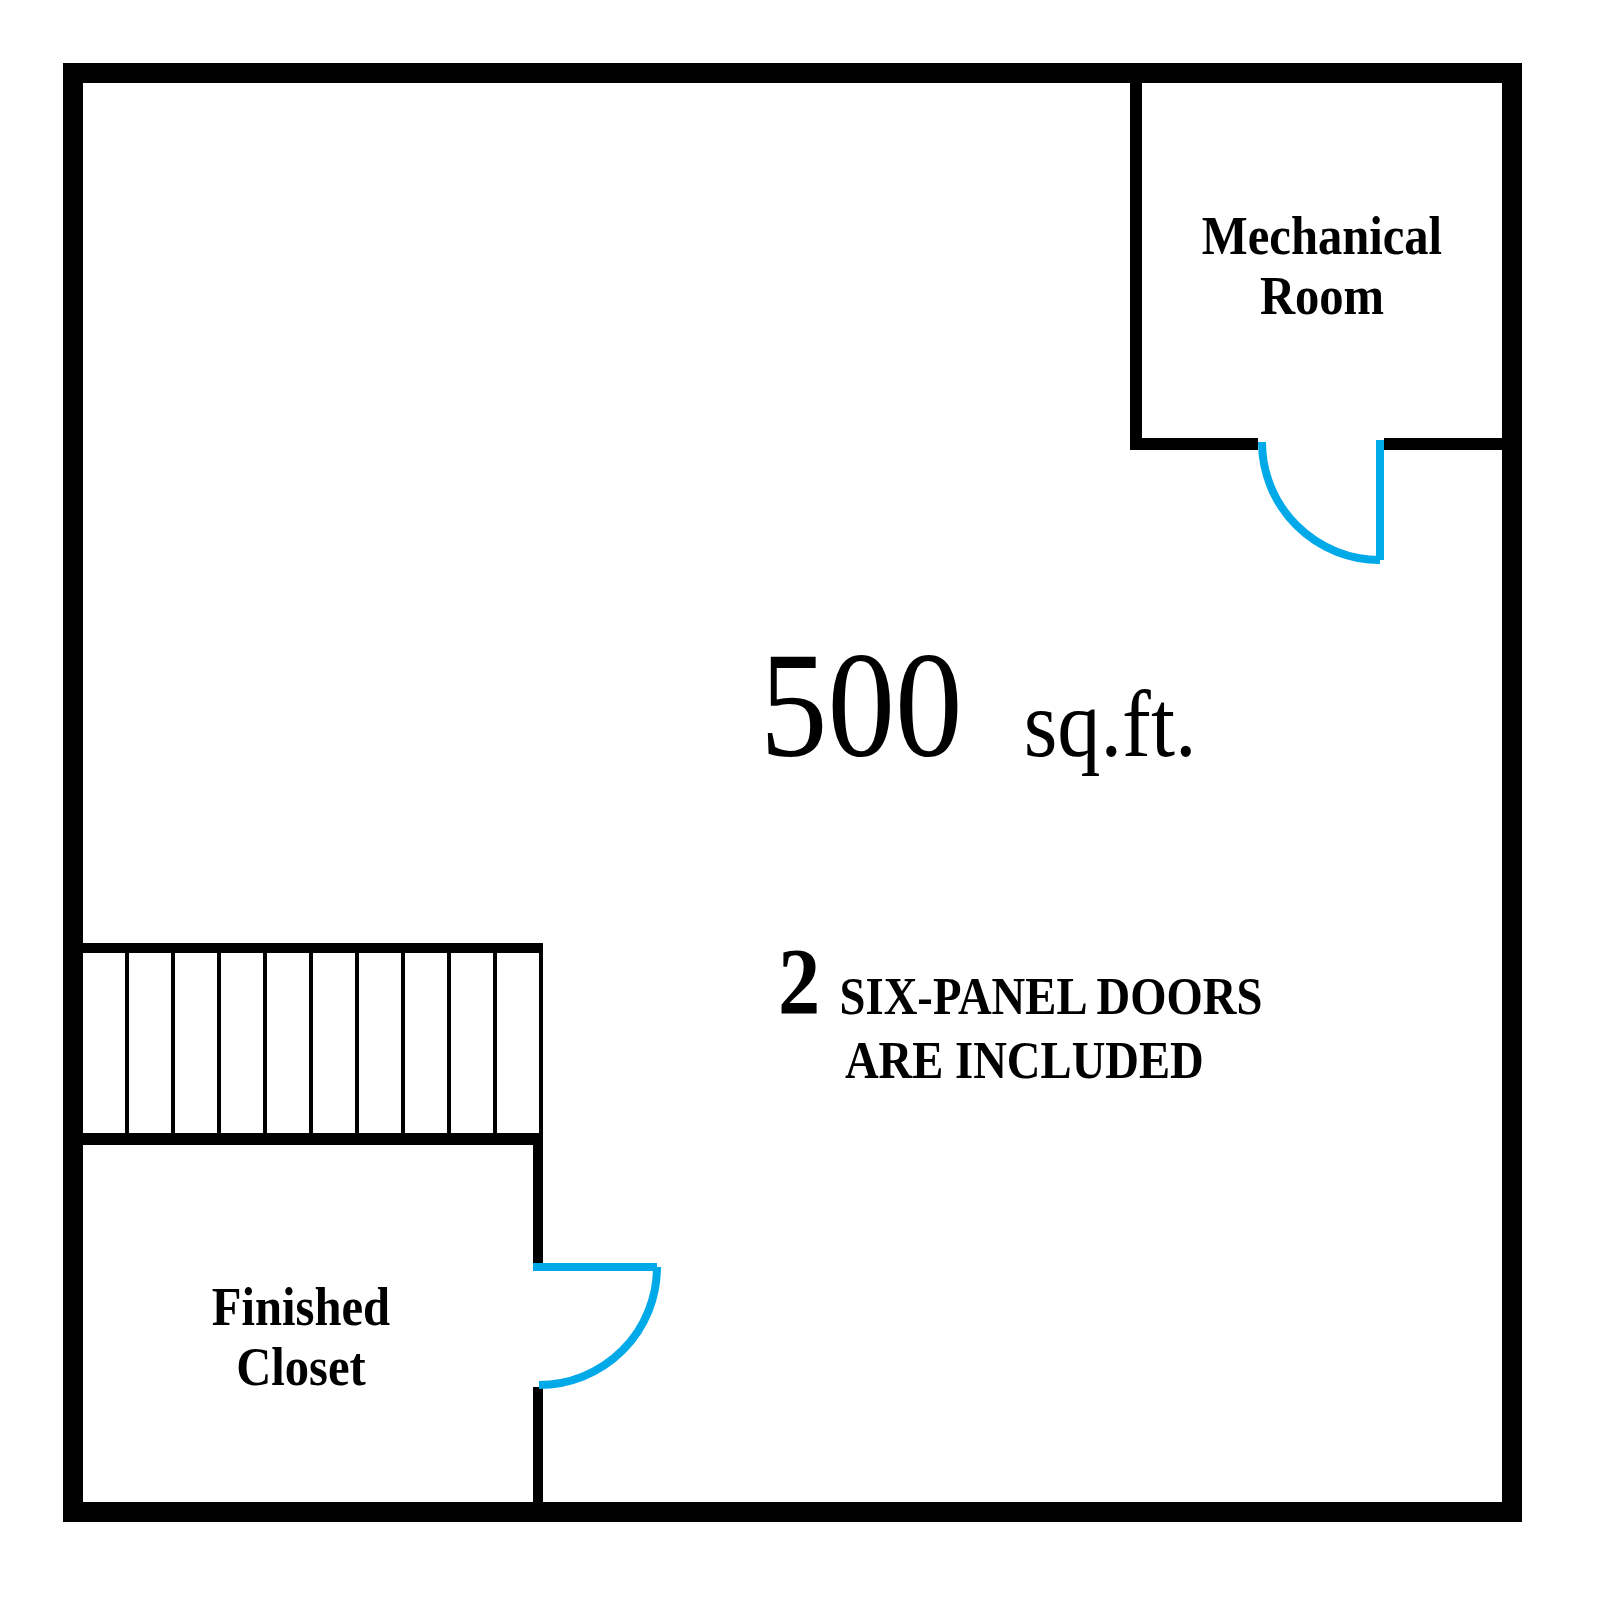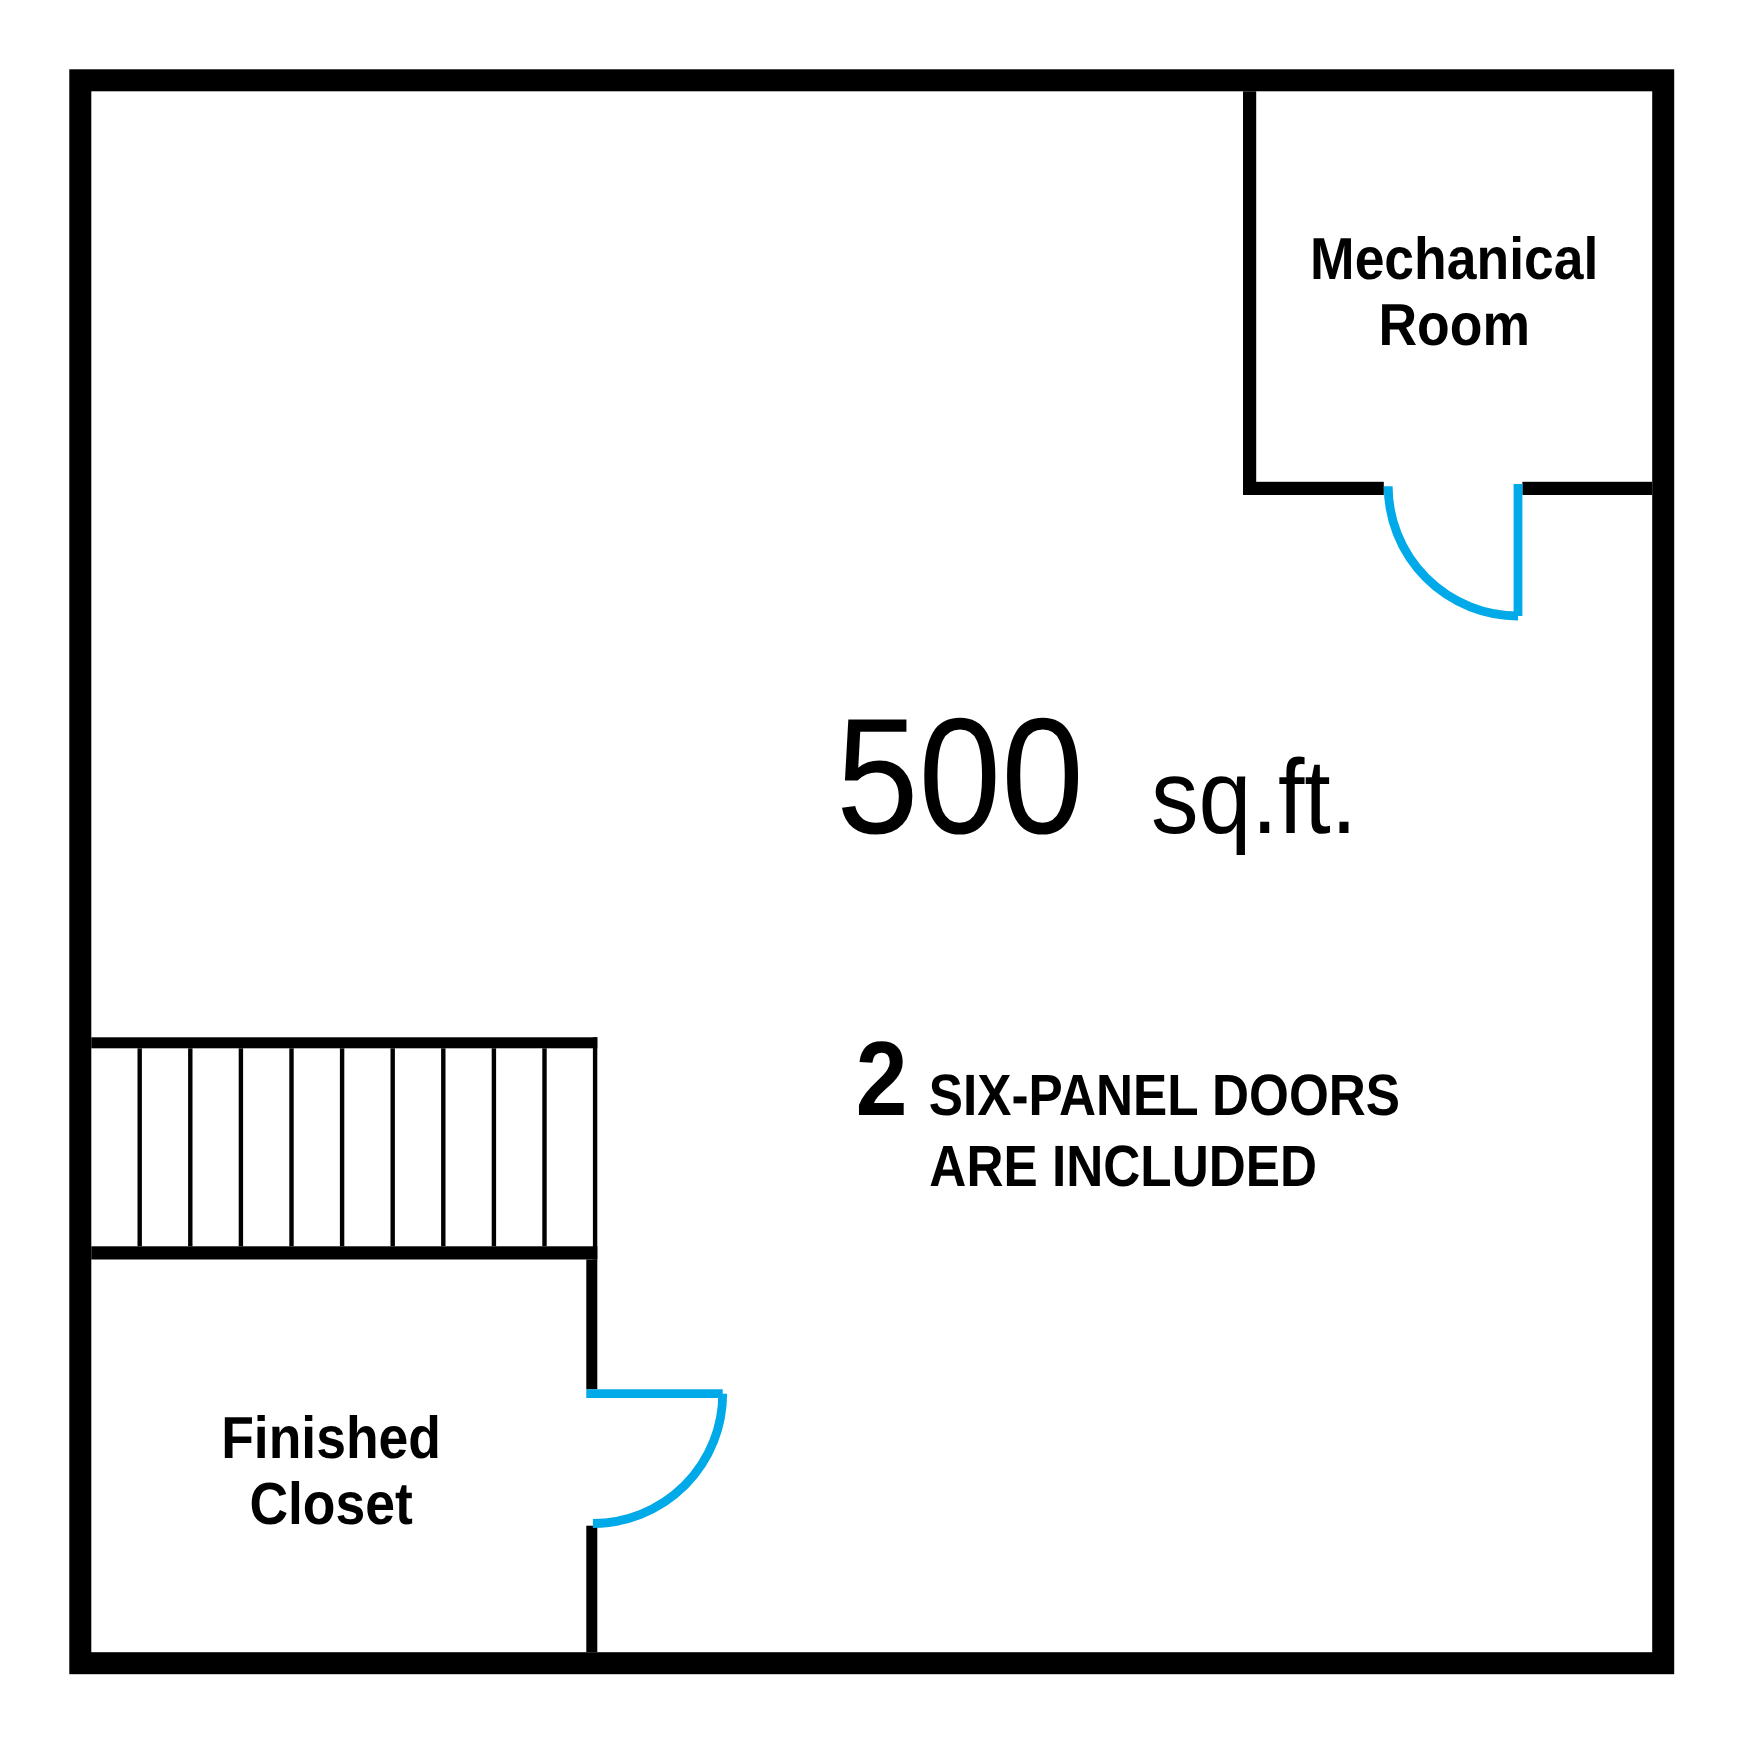--- a/index.html
+++ b/index.html
@@ -6,21 +6,21 @@
     margin: 0;
     padding: 0;
     background: #ffffff;
   }
   .canvas {
     position: relative;
     width: 1600px;
     height: 1600px;
     background: var(--bg-color, #ffffff);
     overflow: hidden;
-    font-family: Liberation Sans, sans-serif;
+    font-family: Liberation Serif, serif;
     color: var(--text-color, #000000);
   }
   .wall {
     position: absolute;
     background: var(--wall-color, #000000);
   }
   
   .outer-wall {
     position: absolute;
     left: 63px;

